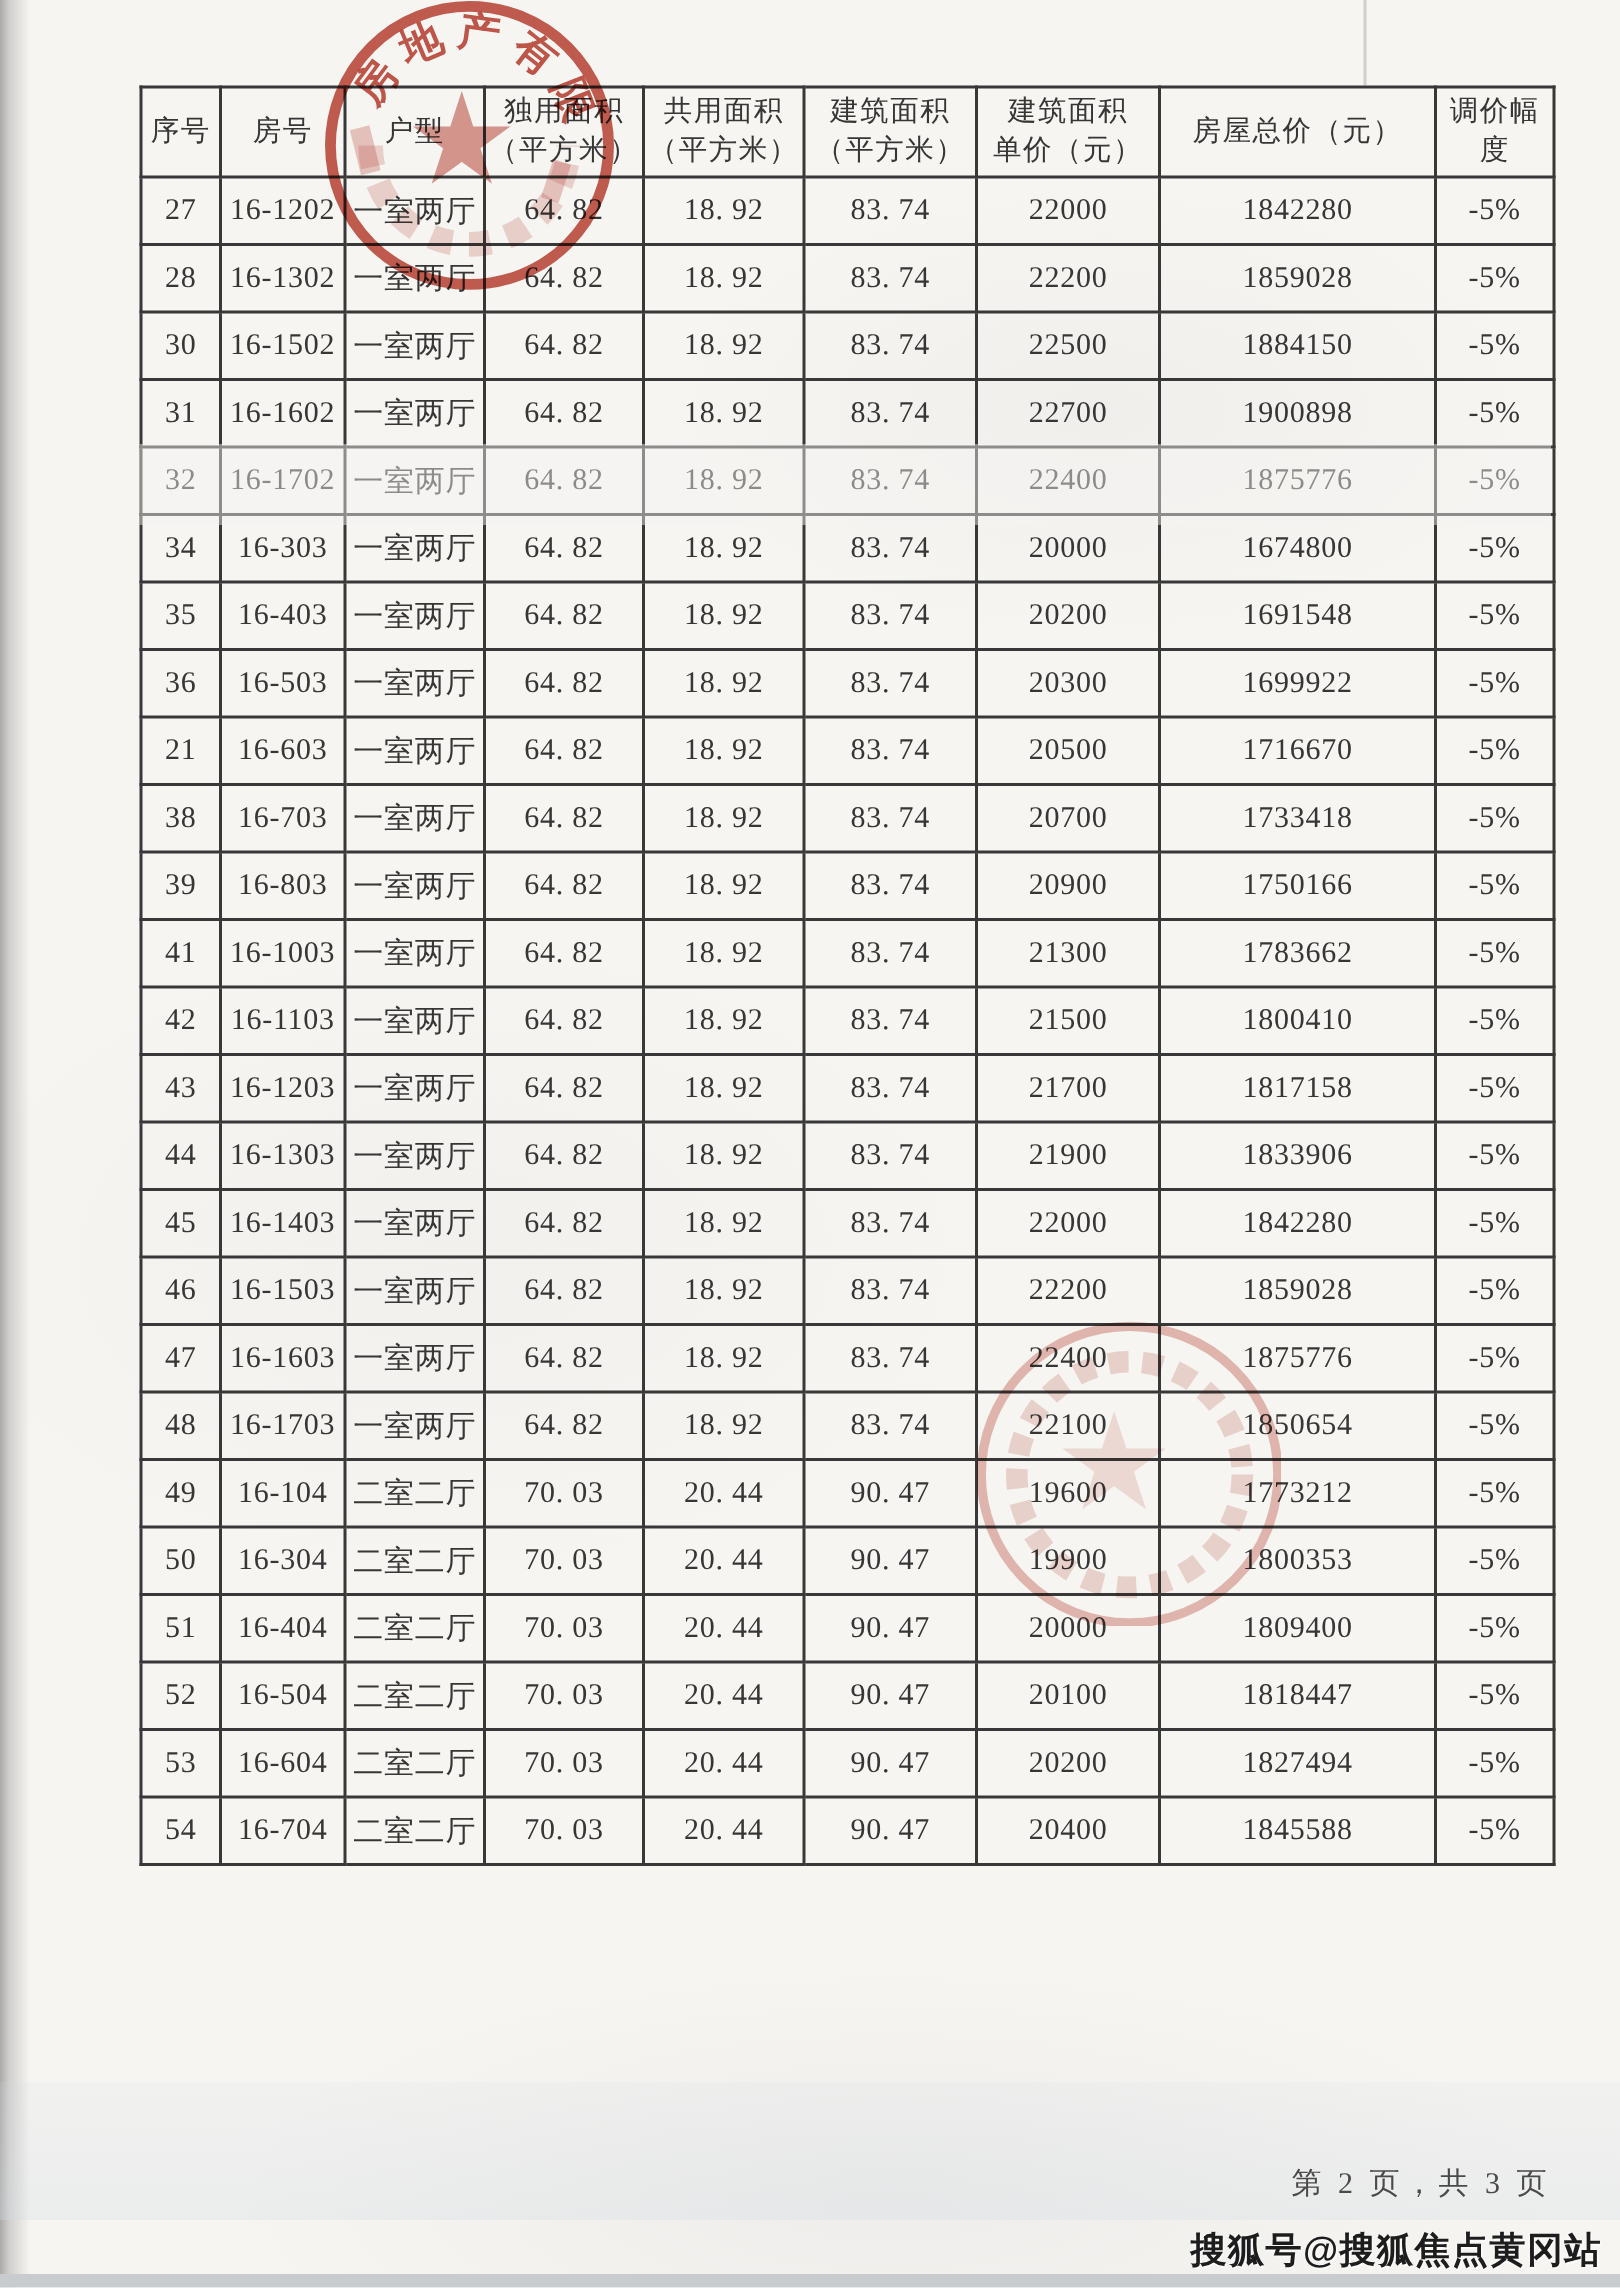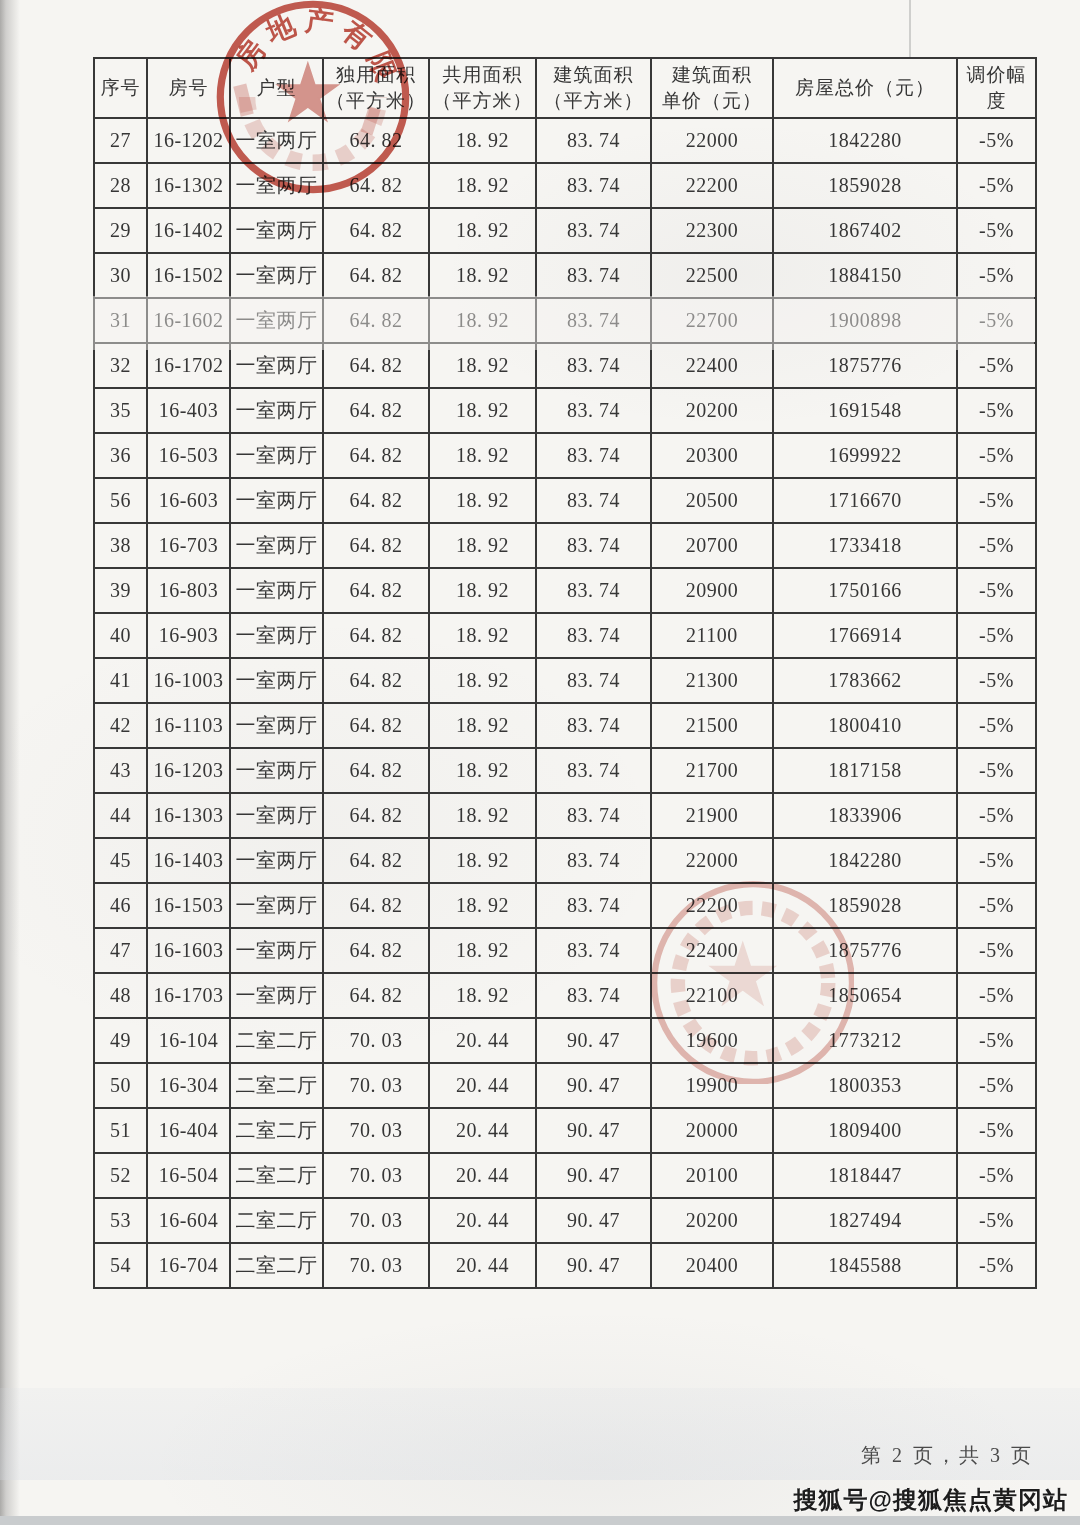--- a/index.html
+++ b/index.html
@@ -116,31 +116,20 @@
           <td>16-1302</td>
           <td>一室两厅</td>
           <td>64. 82</td>
           <td>18. 92</td>
           <td>83. 74</td>
           <td>22200</td>
           <td>1859028</td>
           <td>-5%</td>
         </tr>
         <tr>
-          <td>29</td>
-          <td>16-1402</td>
-          <td>一室两厅</td>
-          <td>64. 82</td>
-          <td>18. 92</td>
-          <td>83. 74</td>
-          <td>22300</td>
-          <td>1867402</td>
-          <td>-5%</td>
-        </tr>
-        <tr>
           <td>30</td>
           <td>16-1502</td>
           <td>一室两厅</td>
           <td>64. 82</td>
           <td>18. 92</td>
           <td>83. 74</td>
           <td>22500</td>
           <td>1884150</td>
           <td>-5%</td>
         </tr>
@@ -160,20 +149,31 @@
           <td>16-1702</td>
           <td>一室两厅</td>
           <td>64. 82</td>
           <td>18. 92</td>
           <td>83. 74</td>
           <td>22400</td>
           <td>1875776</td>
           <td>-5%</td>
         </tr>
         <tr>
+          <td>34</td>
+          <td>16-303</td>
+          <td>一室两厅</td>
+          <td>64. 82</td>
+          <td>18. 92</td>
+          <td>83. 74</td>
+          <td>20000</td>
+          <td>1674800</td>
+          <td>-5%</td>
+        </tr>
+        <tr>
           <td>35</td>
           <td>16-403</td>
           <td>一室两厅</td>
           <td>64. 82</td>
           <td>18. 92</td>
           <td>83. 74</td>
           <td>20200</td>
           <td>1691548</td>
           <td>-5%</td>
         </tr>
@@ -182,21 +182,21 @@
           <td>16-503</td>
           <td>一室两厅</td>
           <td>64. 82</td>
           <td>18. 92</td>
           <td>83. 74</td>
           <td>20300</td>
           <td>1699922</td>
           <td>-5%</td>
         </tr>
         <tr>
-          <td>56</td>
+          <td>21</td>
           <td>16-603</td>
           <td>一室两厅</td>
           <td>64. 82</td>
           <td>18. 92</td>
           <td>83. 74</td>
           <td>20500</td>
           <td>1716670</td>
           <td>-5%</td>
         </tr>
         <tr>
@@ -212,31 +212,20 @@
         </tr>
         <tr>
           <td>39</td>
           <td>16-803</td>
           <td>一室两厅</td>
           <td>64. 82</td>
           <td>18. 92</td>
           <td>83. 74</td>
           <td>20900</td>
           <td>1750166</td>
-          <td>-5%</td>
-        </tr>
-        <tr>
-          <td>40</td>
-          <td>16-903</td>
-          <td>一室两厅</td>
-          <td>64. 82</td>
-          <td>18. 92</td>
-          <td>83. 74</td>
-          <td>21100</td>
-          <td>1766914</td>
           <td>-5%</td>
         </tr>
         <tr>
           <td>41</td>
           <td>16-1003</td>
           <td>一室两厅</td>
           <td>64. 82</td>
           <td>18. 92</td>
           <td>83. 74</td>
           <td>21300</td>

